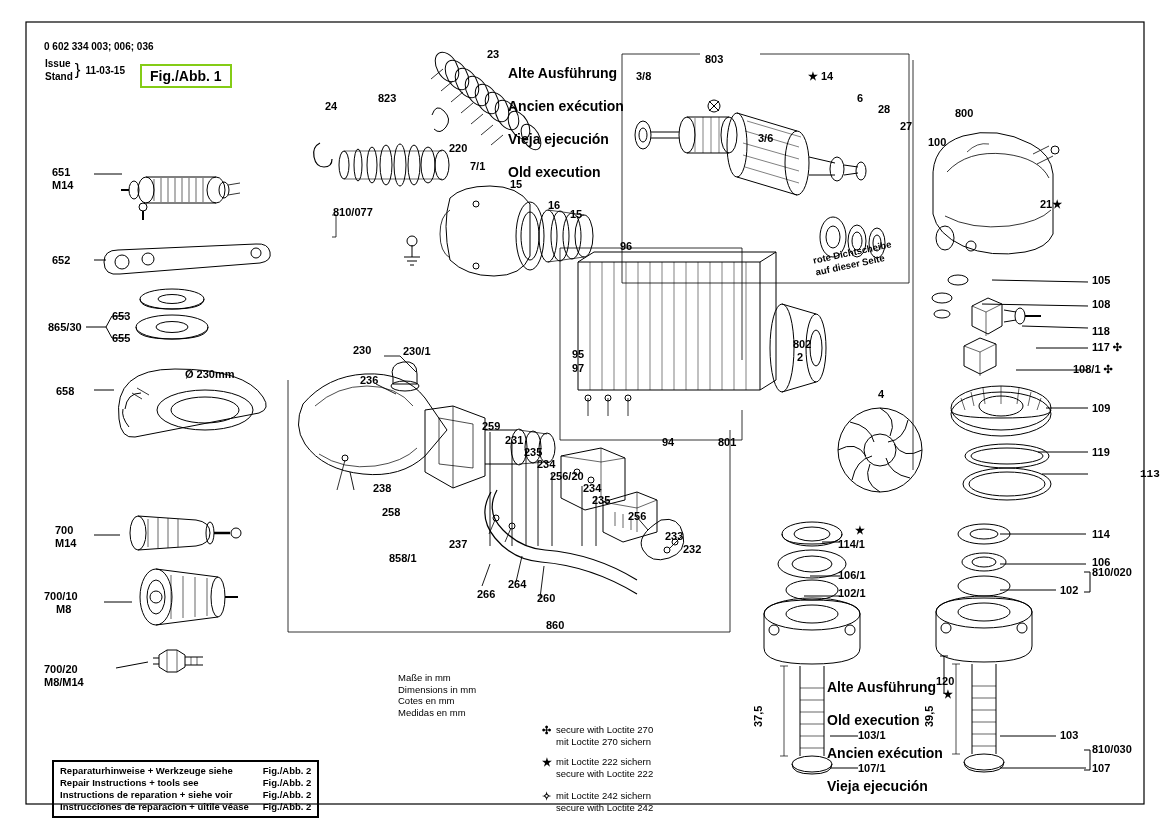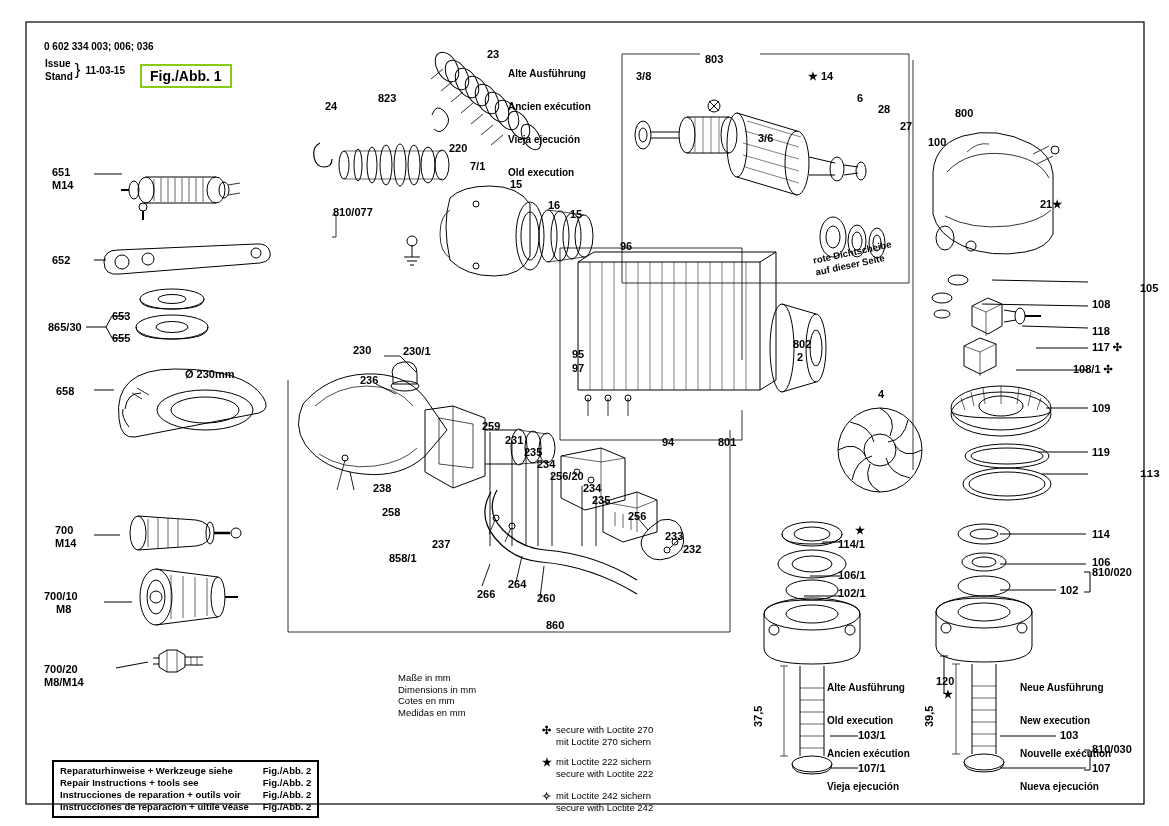--- a/index.html
+++ b/index.html
@@ -15,21 +15,21 @@
   .abs{position:absolute;}
   .txt{font-size:10px;line-height:11px;white-space:pre;}
   .b{font-weight:bold;}
   svg{display:block;}
   .hdrbox{border:2px solid #84cc16;padding:2px 8px;font-weight:bold;font-size:14px;}
   .legendbox{border:2px solid #000;padding:3px 6px;}
   .legendbox table{border-collapse:collapse;}
   .legendbox td{font-size:9.5px;font-weight:bold;padding:0 0;line-height:12px;white-space:nowrap;}
   .legendbox td.r{padding-left:14px;}
   .lbl{font-size:11px;font-weight:bold;white-space:pre;}
-  .lbl2{font-size:10px;font-weight:bold;white-space:pre;line-height:11px;}
+  .lbl2{font-size:14px;font-weight:bold;white-space:pre;line-height:11px;}
   .note{font-size:9.5px;line-height:11.5px;white-space:pre;}
   .noteb{font-size:9.5px;line-height:11.5px;white-space:pre;font-weight:bold;}
 </style>
 </head>
 <body>
 
 <div id="sheet">
 
   <svg class="abs" style="left:0;top:0;" width="1169" height="826">
     <rect x="26" y="22" width="1118" height="782" fill="none" stroke="#000" stroke-width="1.2"></rect>
@@ -476,21 +476,21 @@
       <path d="M62 20 L158 22"></path>
       <path d="M52 44 L158 46"></path>
       <path d="M92 66 L158 68"></path>
       <path d="M106 88 L158 88"></path>
       <path d="M86 110 L158 110"></path>
       <path d="M116 148 L158 148"></path>
       <path d="M108 192 L158 192"></path>
       <path d="M112 214 L158 214"></path>
     </g>
   </svg>
-  <div class="abs lbl" style="left:1092px;top:282px;margin-left:48px;">105</div>
+  <div class="abs lbl" style="left:1092px;top:274px;">105</div>
   <div class="abs lbl" style="left:1092px;top:298px;">108</div>
   <div class="abs lbl" style="left:1092px;top:325px;">118</div>
   <div class="abs lbl" style="left:1092px;top:341px;">117 ✣</div>
   <div class="abs lbl" style="left:1073px;top:363px;">108/1 ✣</div>
   <div class="abs lbl" style="left:1092px;top:402px;">109</div>
   <div class="abs lbl" style="left:1092px;top:446px;">119</div>
   <div class="abs lbl" style="left:1140px;top:468px;font-family:Liberation Mono, monospace;">113</div>
   <div class="abs lbl" style="left:1092px;top:528px;">114</div>
   <div class="abs lbl" style="left:1092px;top:556px;">106</div>
   <div class="abs lbl" style="left:1092px;top:566px;">810/020</div>
@@ -521,21 +521,21 @@
   <div class="abs lbl" style="left:718px;top:436px;">801</div>
   <div class="abs lbl" style="left:793px;top:338px;">802</div>
   <div class="abs lbl" style="left:797px;top:351px;">2</div>
   <div class="abs lbl" style="left:878px;top:388px;">4</div>
 
   <div class="abs lbl" style="left:353px;top:344px;">230</div>
   <div class="abs lbl" style="left:403px;top:345px;">230/1</div>
   <div class="abs lbl" style="left:360px;top:374px;">236</div>
   <div class="abs lbl" style="left:337px;top:482px;padding-left:36px;">238</div>
   <div class="abs lbl" style="left:382px;top:506px;">258</div>
-  <div class="abs lbl" style="left:432px;top:538px;">237</div>
+  <div class="abs lbl" style="left:449px;top:538px;">237</div>
   <div class="abs lbl" style="left:389px;top:552px;">858/1</div>
   <div class="abs lbl" style="left:482px;top:420px;">259</div>
   <div class="abs lbl" style="left:505px;top:434px;">231</div>
   <div class="abs lbl" style="left:524px;top:446px;">235</div>
   <div class="abs lbl" style="left:537px;top:458px;">234</div>
   <div class="abs lbl" style="left:550px;top:470px;">256/20</div>
   <div class="abs lbl" style="left:583px;top:482px;">234</div>
   <div class="abs lbl" style="left:592px;top:494px;">235</div>
   <div class="abs lbl" style="left:628px;top:510px;">256</div>
   <div class="abs lbl" style="left:665px;top:530px;">233</div>
@@ -574,26 +574,20 @@
     </g>
   </svg>
 
   <div class="abs lbl2 b" style="left:827px;top:660px;">
     <div>Alte Ausführung</div>
     <div>Old execution</div>
     <div>Ancien exécution</div>
     <div>Vieja ejecución</div>
   </div>
 
-  <div class="abs lbl2 b" style="left:1020px;top:660px;">
-    <div>Neue Ausführung</div>
-    <div>New execution</div>
-    <div>Nouvelle exécution</div>
-    <div>Nueva ejecución</div>
-  </div>
 
   <div class="abs note" style="left:398px;top:672px;">Maße in mm
 Dimensions in mm
 Cotes en mm
 Medidas en mm</div>
 
   <div class="abs" style="left:542px;top:724px;">
     <div style="display:flex;align-items:flex-start;margin-bottom:5px;">
       <span class="lbl" style="width:14px;">✣</span>
       <span class="note">secure with Loctite 270
@@ -620,21 +614,21 @@
       <tbody>
           <tr>
         <td>Reparaturhinweise + Werkzeuge siehe</td>
         <td class="r">Fig./Abb. 2</td>
       </tr>
       <tr>
         <td>Repair Instructions + tools see</td>
         <td class="r">Fig./Abb. 2</td>
       </tr>
       <tr>
-        <td>Instrucciones de reparation + outils voir</td>
+        <td>Instructions de reparation + siehe voir</td>
         <td class="r">Fig./Abb. 2</td>
       </tr>
       <tr>
         <td>Instrucciones de reparacion + uitile véase</td>
         <td class="r">Fig./Abb. 2</td>
       </tr>
     </tbody>
       </table>
   </div>
 

